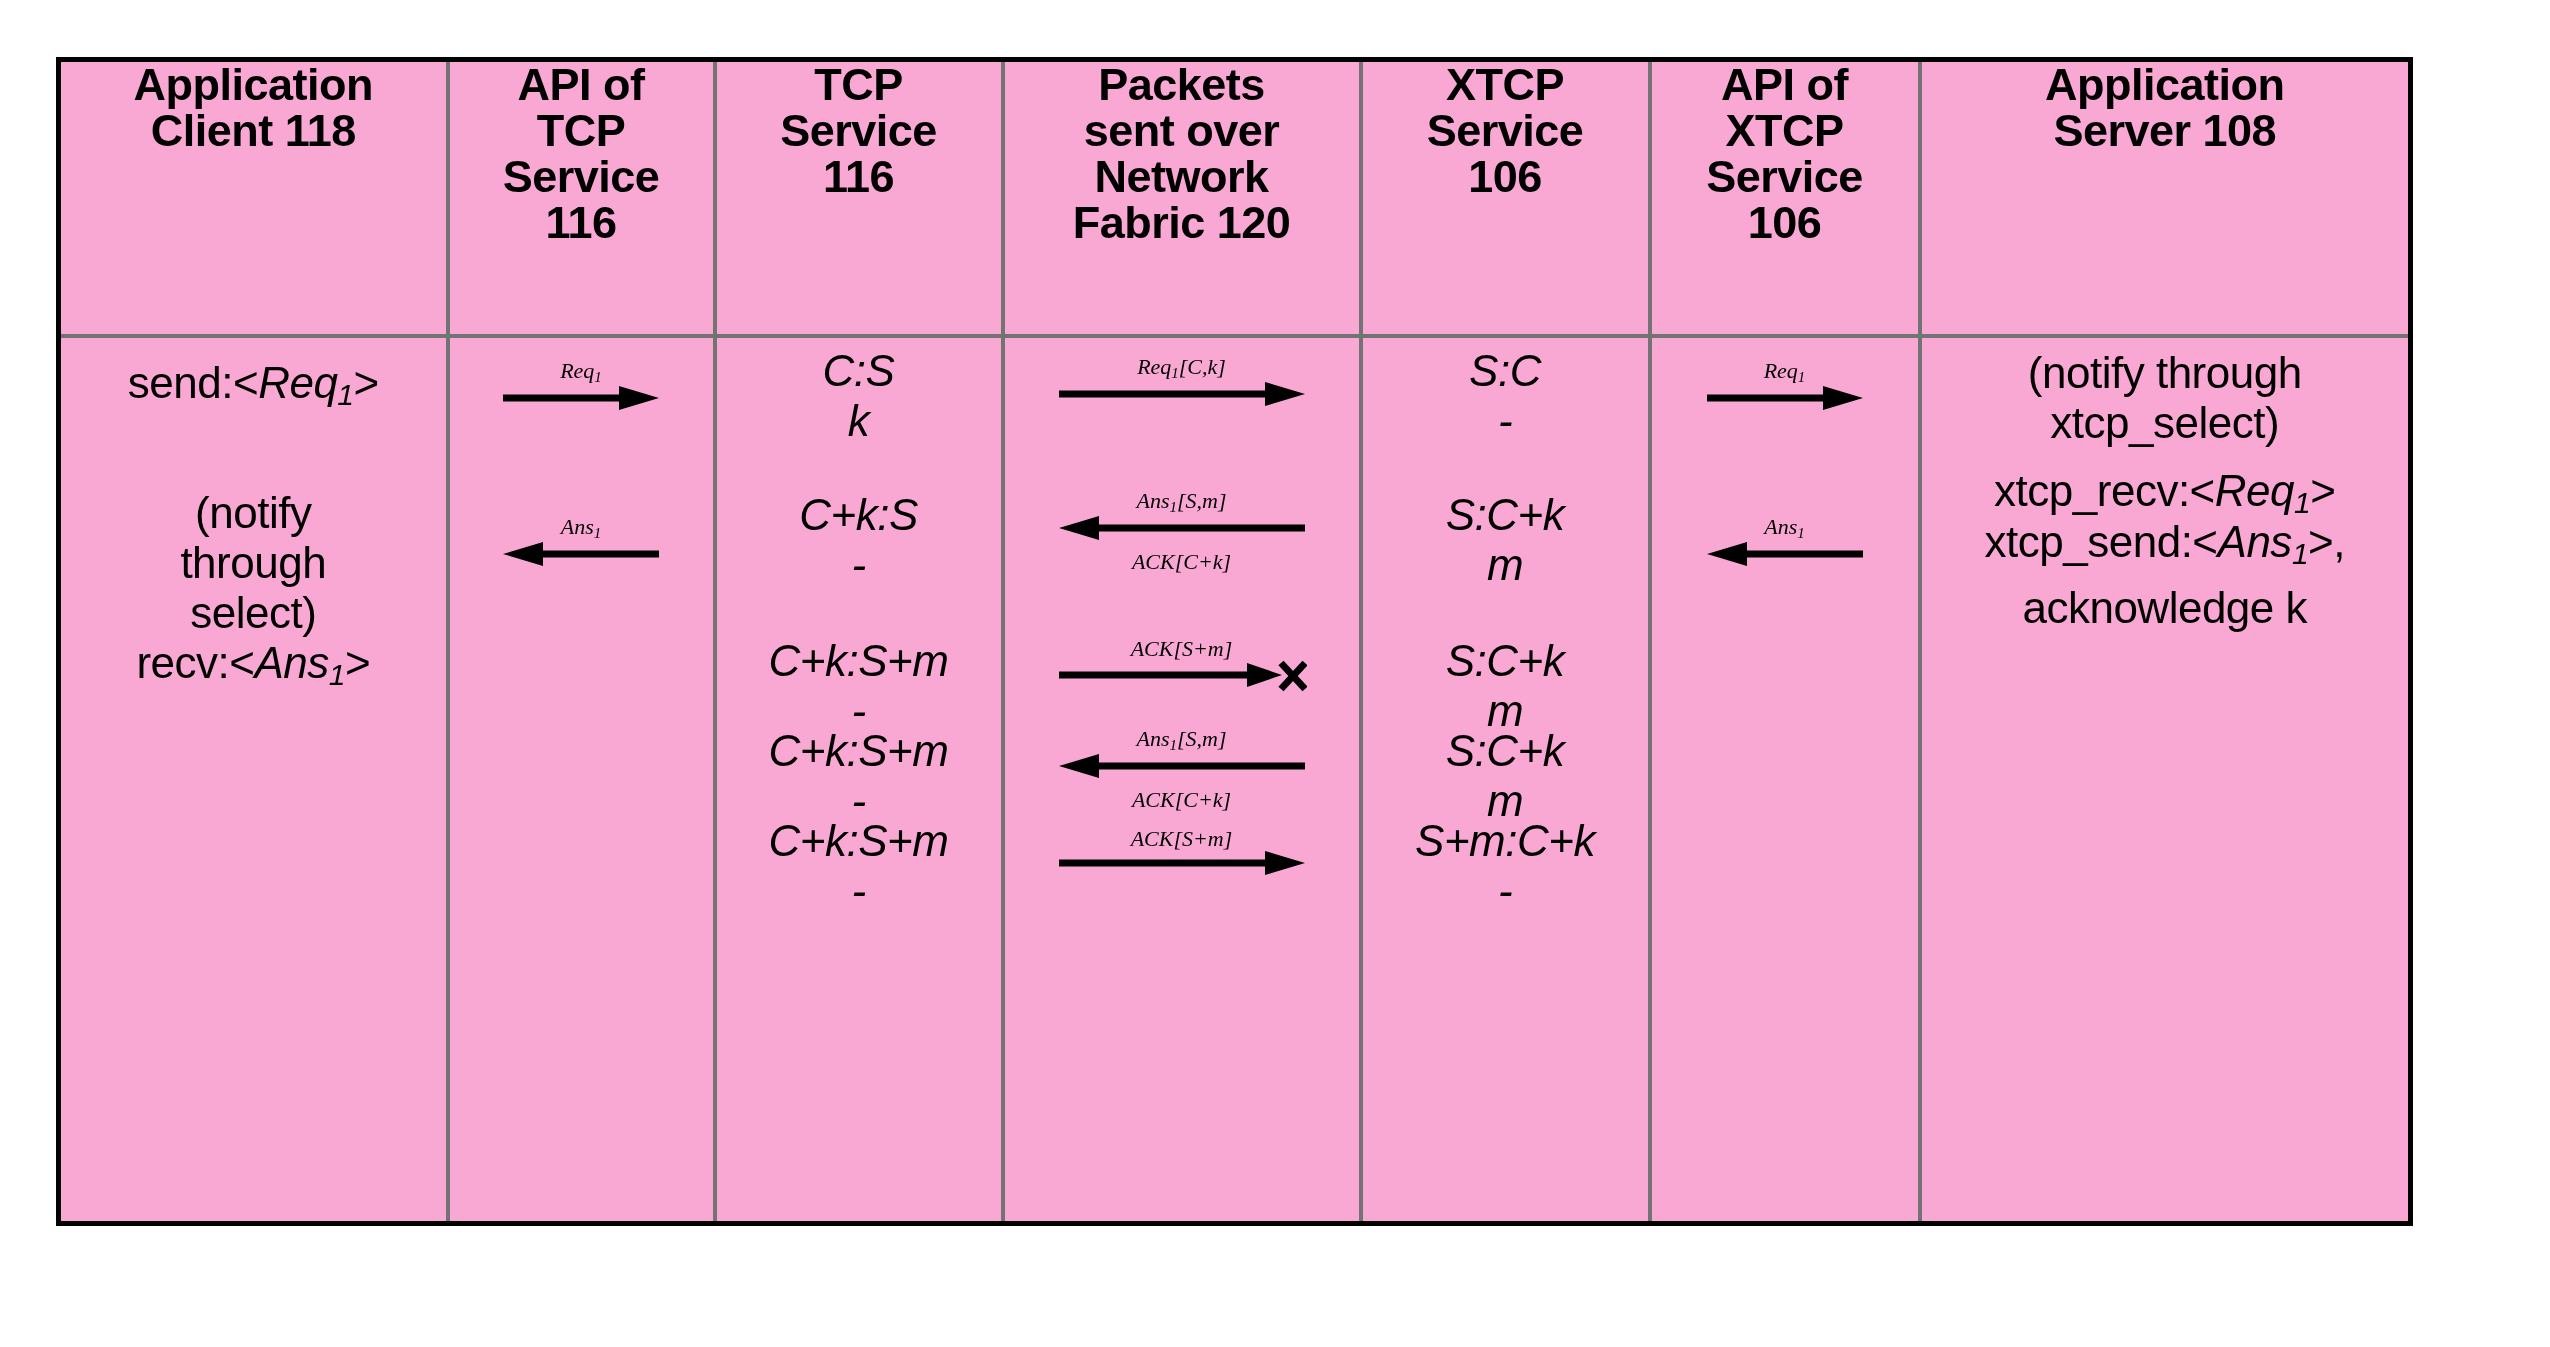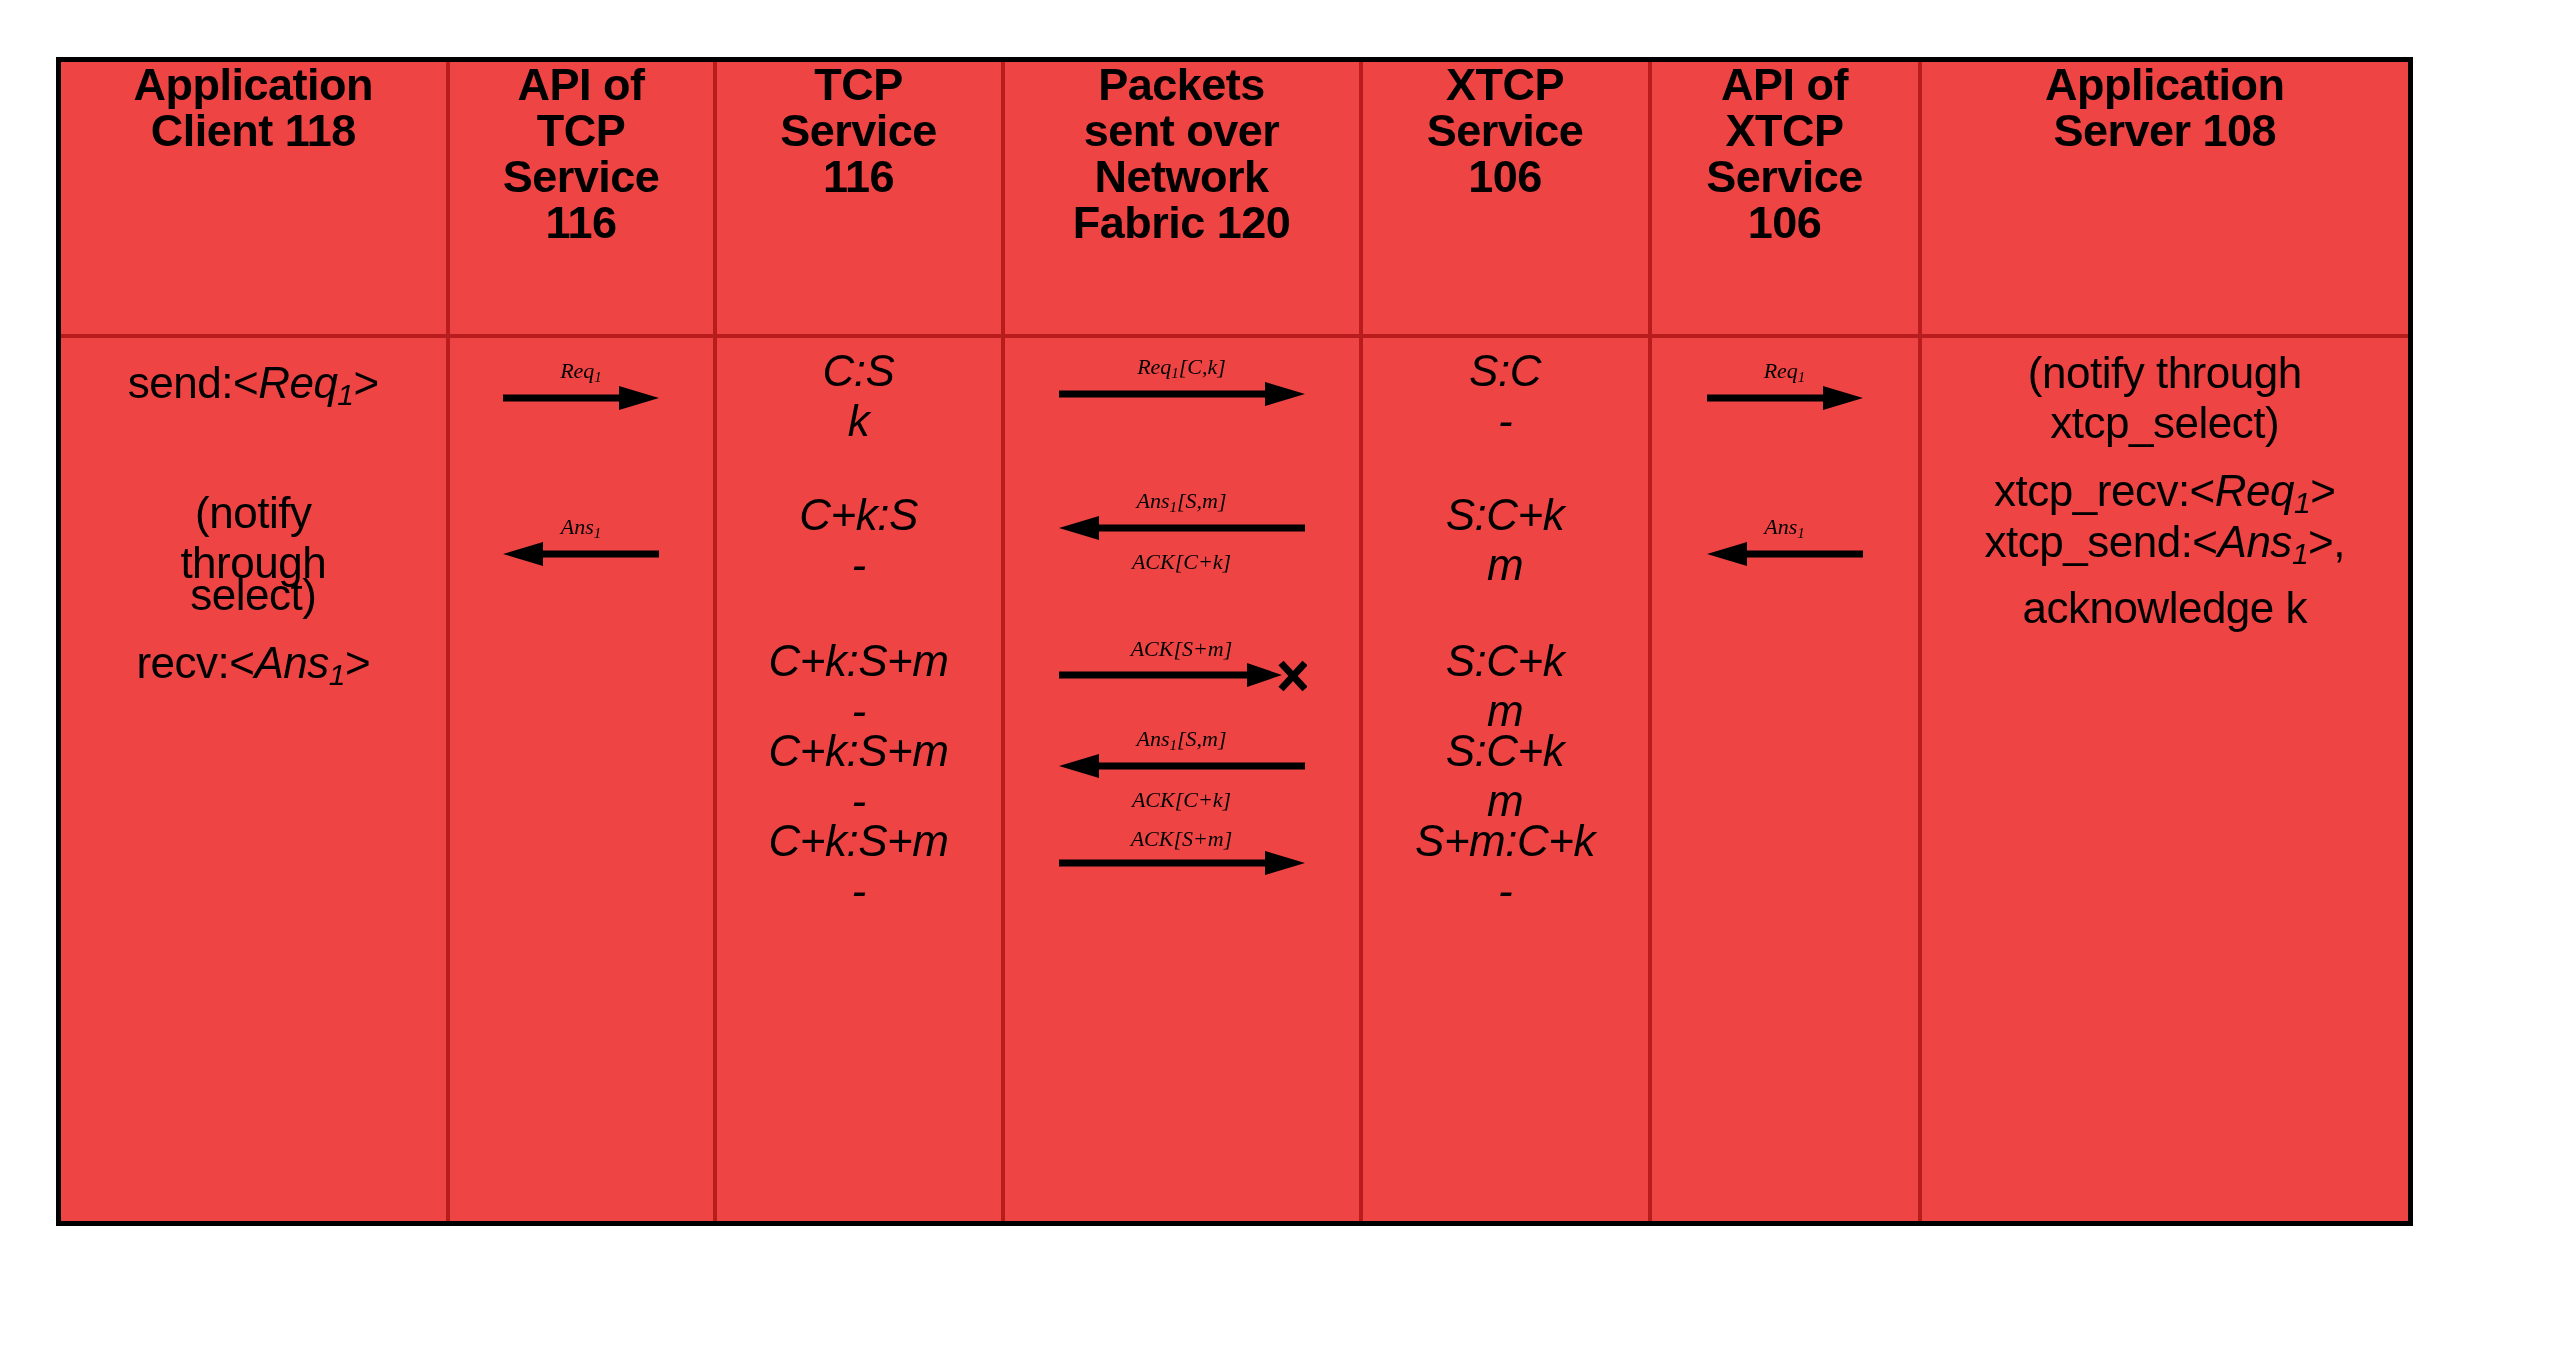--- a/index.html
+++ b/index.html
@@ -28,24 +28,24 @@
     left: 56px;
     top: 57px;
     width: 2352px;      
     height: 1169px;     
     border-collapse: collapse;
     table-layout: fixed;
     border: 5px solid #000;
     background: #fff;
   }
   #seq-table td, #seq-table th {
-    border: 4px solid #b91c1c;
+    border: 4px solid #737373;
     padding: 0;
     vertical-align: top;
-    background: #ef4444;
+    background: #f9a8d4;
   }
 
   
   thead th {
     height: 272px;
     vertical-align: middle;
     text-align: center;
     font-weight: bold;
     font-size: 45px;
     line-height: 1.02;
@@ -165,21 +165,21 @@
       <tr style="height:880px">
 
         <td>
           <div class="cell-inner" style="height:880px">
             <div class="abs txt" style="top:20px">
               <span>send:&lt;</span><span class="ital">Req</span><span class="sub">1</span><span>&gt;</span>
             </div>
 
             <div class="abs txt" style="top:150px">(notify</div>
             <div class="abs txt" style="top:200px">through</div>
-            <div class="abs txt" style="top:232px">select)</div>
+            <div class="abs txt" style="top:250px">select)</div>
 
             <div class="abs txt" style="top:300px">
               <span>recv:&lt;</span><span class="ital">Ans</span><span class="sub">1</span><span>&gt;</span>
             </div>
           </div>
         </td>
 
         <td>
           <div class="cell-inner" style="height:880px">
 

